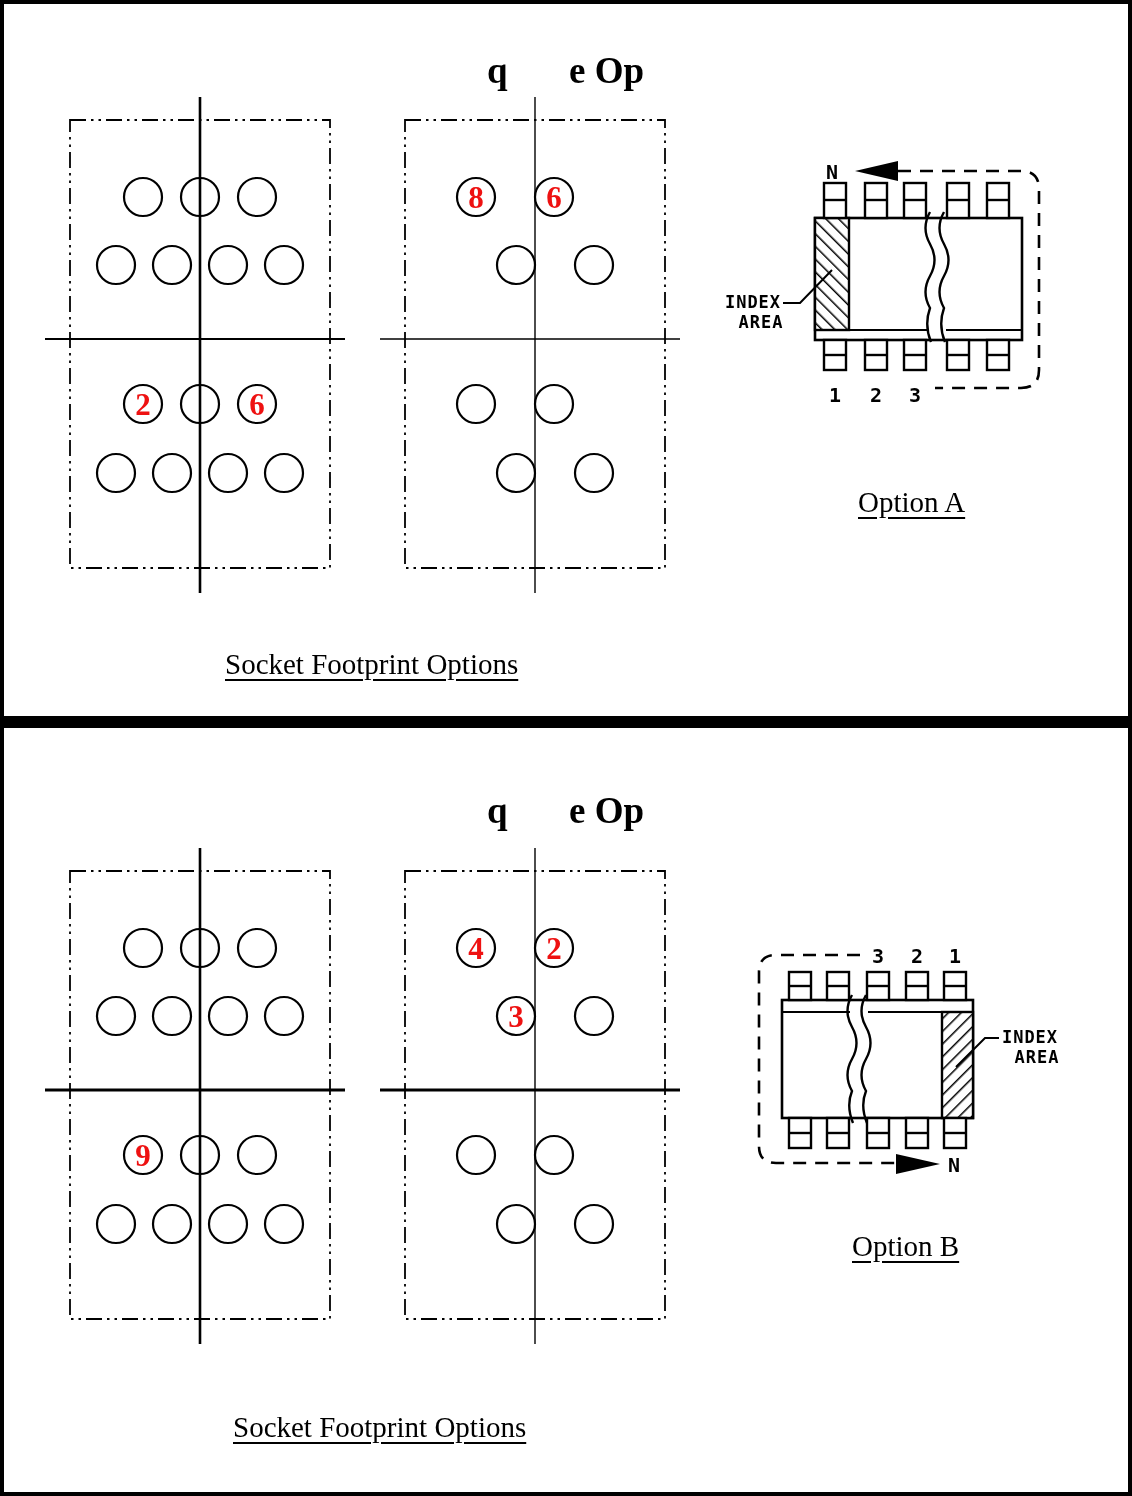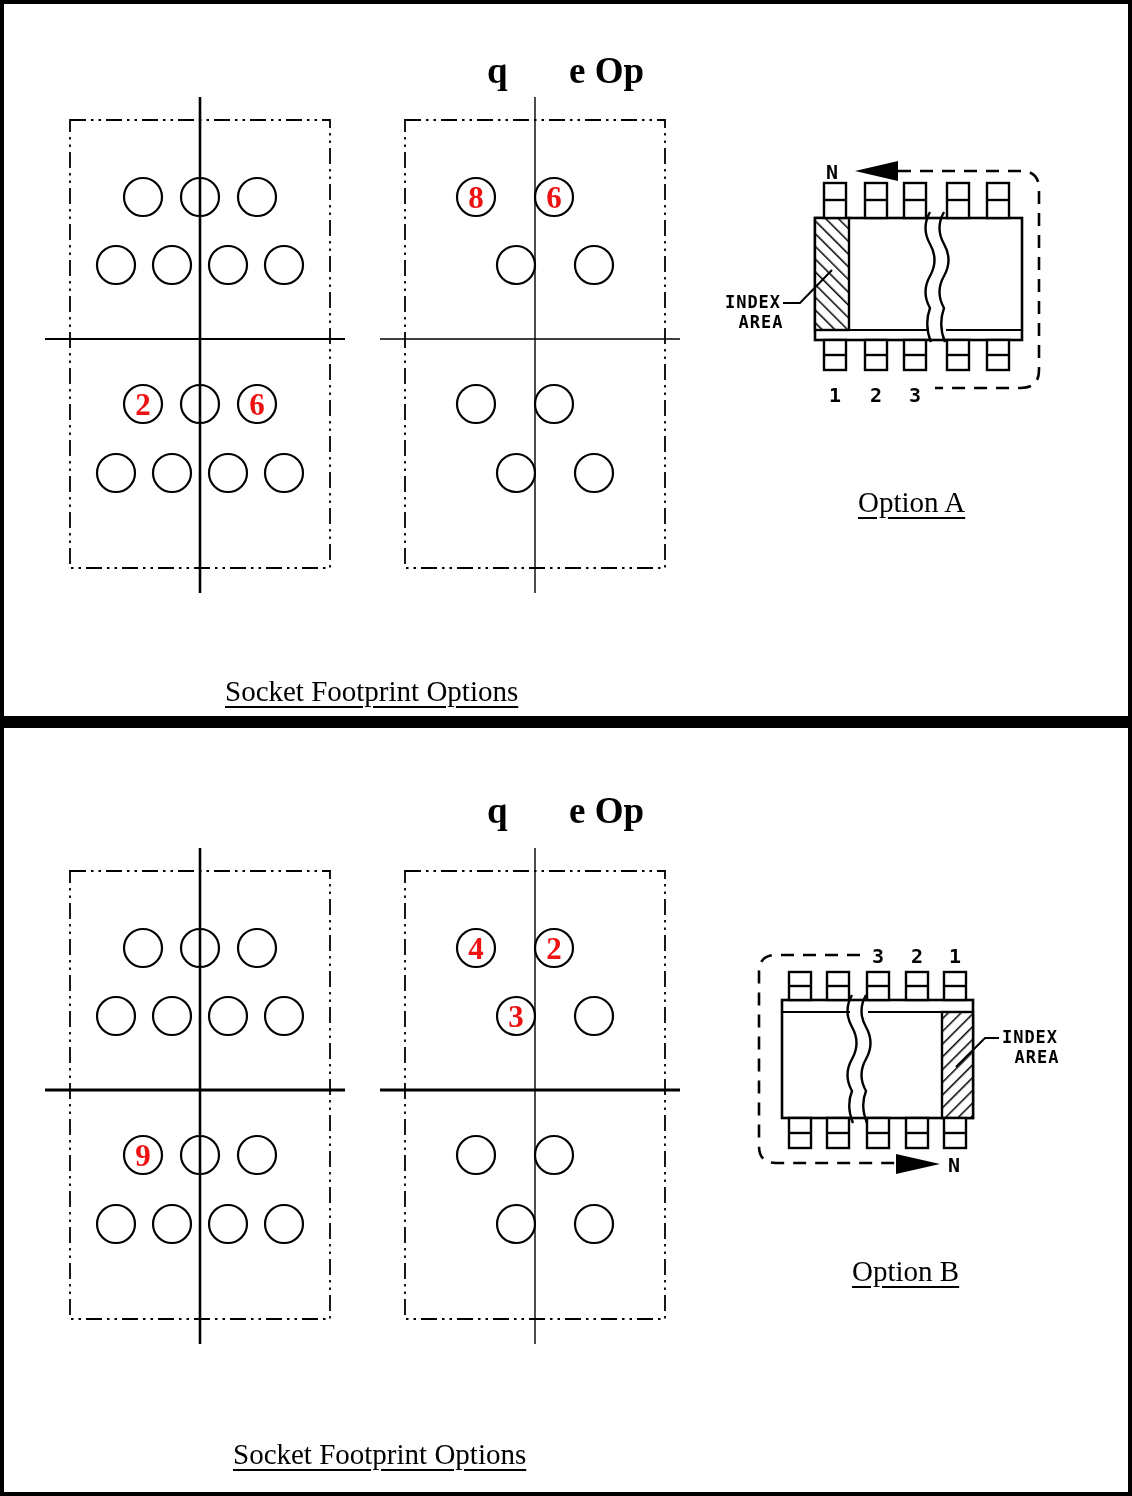--- a/index.html
+++ b/index.html
@@ -14,21 +14,21 @@
   .panel { position:absolute; left:0; width:100%; }
   .panel.p1 { top:0; height:716px; }
   .panel.p2 { top:727px; height:769px; }
   .title-frag { position:absolute; font-weight:bold; font-size:37px; line-height:1; color:#000; white-space:pre; }
   .opt-label {
     position:absolute; font-size:29px; line-height:1.15; color:#000;
     text-decoration:underline; text-decoration-thickness:2px; text-underline-offset:5px;
   }
   .caption {
     position:absolute; font-size:29px; line-height:1.15; color:#000;
-    text-decoration:underline; text-decoration-thickness:2px; text-underline-offset:5px;margin-top:27px;
+    text-decoration:underline; text-decoration-thickness:2px; text-underline-offset:5px;
   }
   svg { position:absolute; overflow:visible; }
   .pad-num { font-family:"Liberation Serif", serif; font-weight:bold; font-size:31px; }
   .pkg-label { font-family:"DejaVu Sans Mono", monospace; font-weight:bold; font-size:20px; fill:#000; }
   .pkg-index { font-family:"DejaVu Sans Mono", monospace; font-weight:bold; font-size:17px; fill:#000; letter-spacing:1px; }
 </style>
 </head>
 <body>
 
 <div class="page">
@@ -224,18 +224,18 @@
         <rect x="161" y="183" width="22" height="30"></rect>
           <line x1="161" y1="198" x2="183" y2="198"></line>
         <rect x="199" y="183" width="22" height="30"></rect>
           <line x1="199" y1="198" x2="221" y2="198"></line>
       </g>
       <text class="pkg-index" x="285" y="108" text-anchor="middle">INDEX</text>
       <text class="pkg-index" x="292" y="128" text-anchor="middle">AREA</text>
       <path d="M254,103 L240,103 L211,132" fill="none" stroke="#000" stroke-width="2"></path>
     </svg>
 
-    <span class="opt-label" style="left:852px; top:528px;">Option B</span>
+    <span class="opt-label" style="left:852px; top:503px;">Option B</span>
     <span class="caption" style="left:233px; top:684px;">Socket Footprint Options</span>
   </section>
 
   <div class="page-border"></div>
 </div>
 
 </body></html>

